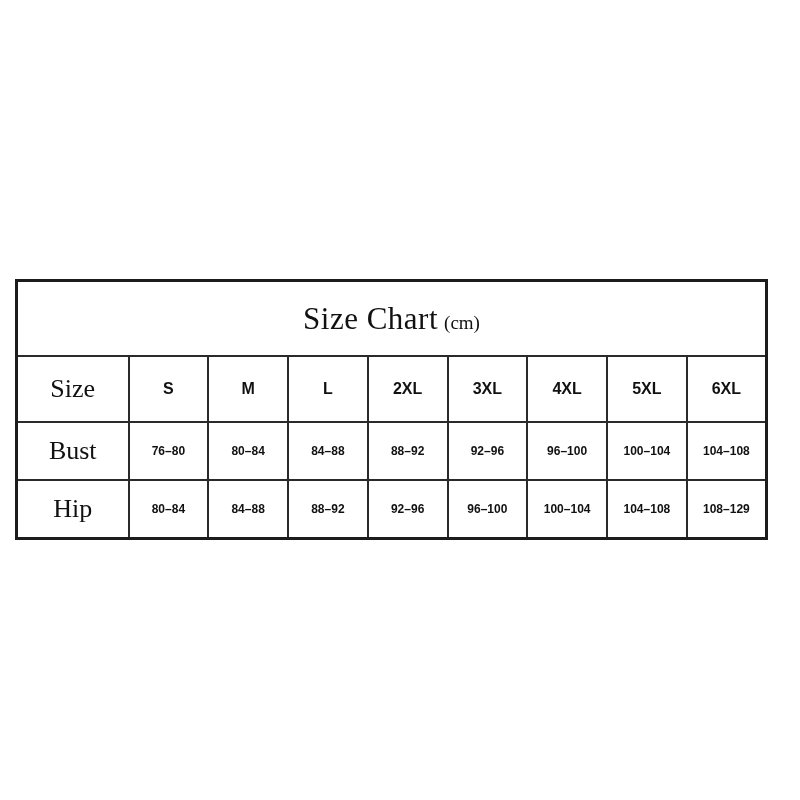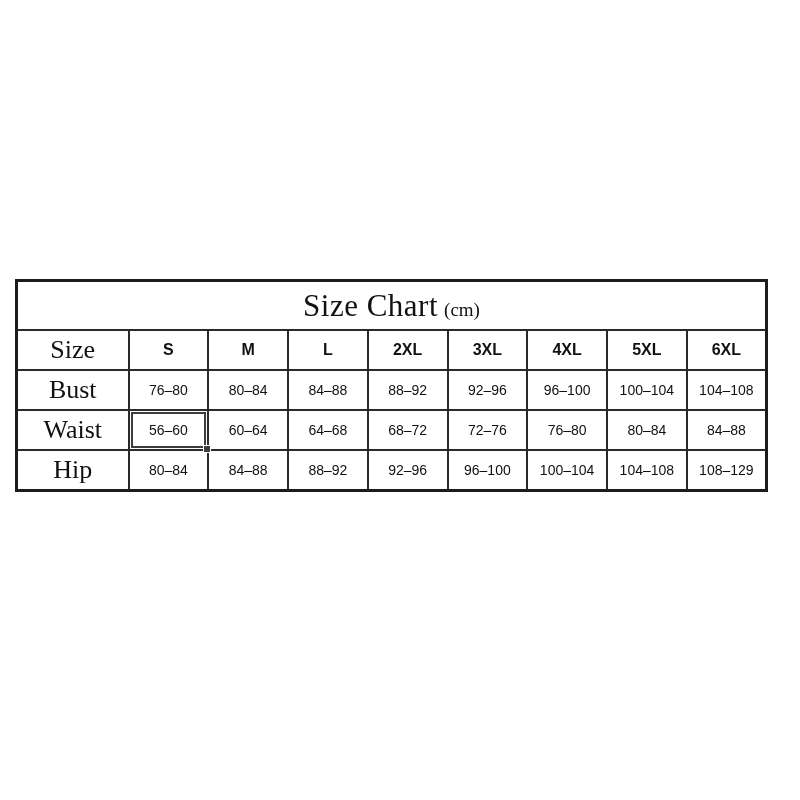--- a/index.html
+++ b/index.html
@@ -26,21 +26,21 @@
     table-layout: fixed;
     background: #ffffff;
     border: 3px solid #1c1c1c;
   }
   table.size-chart col.label-col { width: 112px; }
   table.size-chart th,
   table.size-chart td {
     border: 2px solid #2a2a2a;
     text-align: center;
     vertical-align: middle;
-    padding: 0;
+    padding: 13px;
     color: #111111;
     background: #ffffff;
     overflow: visible;
   }
   tr.title-row td {
     height: 47px;
     font-family: "Liberation Serif", "DejaVu Serif", serif;
     font-weight: 400;
   }
   .title-main {
@@ -58,22 +58,22 @@
     font-family: "Liberation Sans", "DejaVu Sans", sans-serif;
   }
   tr.header-row th.corner-label,
   tbody th.row-label {
     font-family: "Liberation Serif", "DejaVu Serif", serif;
     font-size: 26px;
     font-weight: 400;
   }
   tbody tr { height: 40px; margin-top: 22px; }
   tbody td.cell {
-    font-size: 14px;
-    font-weight: 400;
+    font-size: 12px;
+    font-weight: 700;
     font-family: "Liberation Sans", "DejaVu Sans", sans-serif;
   }
   td.cell.selected { position: relative; }
   td.cell.selected::before {
     content: "";
     position: absolute;
     inset: 1px;
     border: 2px solid #3d3d3d;
     pointer-events: none;
   }
@@ -128,31 +128,20 @@
           <td class="cell">76–80</td>
           <td class="cell">80–84</td>
           <td class="cell">84–88</td>
           <td class="cell">88–92</td>
           <td class="cell">92–96</td>
           <td class="cell">96–100</td>
           <td class="cell">100–104</td>
           <td class="cell">104–108</td>
         </tr>
         <tr>
-          <th class="row-label">Waist</th>
-          <td class="cell selected">56–60<span class="fill-handle"></span></td>
-          <td class="cell">60–64</td>
-          <td class="cell">64–68</td>
-          <td class="cell">68–72</td>
-          <td class="cell">72–76</td>
-          <td class="cell">76–80</td>
-          <td class="cell">80–84</td>
-          <td class="cell">84–88</td>
-        </tr>
-        <tr>
           <th class="row-label">Hip</th>
           <td class="cell">80–84</td>
           <td class="cell">84–88</td>
           <td class="cell">88–92</td>
           <td class="cell">92–96</td>
           <td class="cell">96–100</td>
           <td class="cell">100–104</td>
           <td class="cell">104–108</td>
           <td class="cell">108–129</td>
         </tr>

